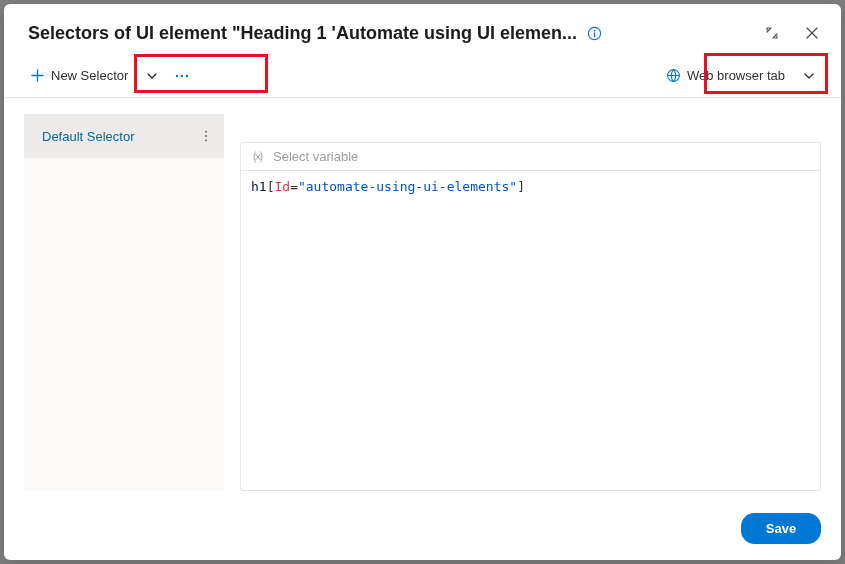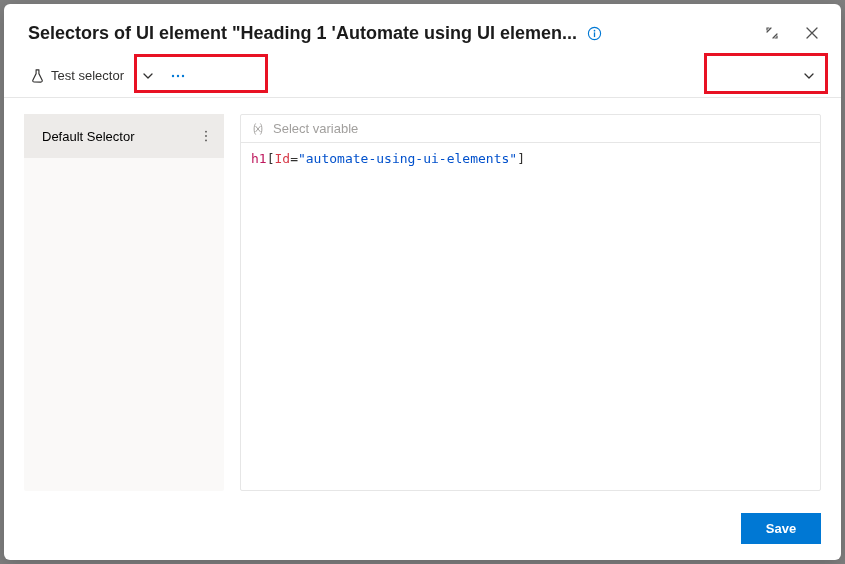--- a/index.html
+++ b/index.html
@@ -106,70 +106,71 @@
     background: #faf9f8;
     border-radius: 2px;
     display: flex; flex-direction: column;
   }
   .sel-item {
     display: flex; align-items: center;
     justify-content: space-between;
     padding: 10px 8px 10px 18px;
     background: #edebe9;
     font-size: 13px;
-    color: #000000;
+    color: #0369a1;
     position: relative;
     cursor: pointer;
   }
   .kebab {
     width: 20px; height: 24px;
     display: flex; align-items: center; justify-content: center;
     color: #605e5c;
     cursor: pointer;
   }
 
   .editor {
     flex: 1;
     border: 1px solid #e6e6e6;
     border-radius: 2px;
     display: flex; flex-direction: column;
     min-height: 0;
+    margin-top: 28px;
   }
   .var-row {
     display: flex; align-items: center;
     gap: 8px;
     padding: 6px 10px;
     border-bottom: 1px solid #e6e6e6;
     color: #a19f9d;
     font-size: 13px;
   }
   .var-ic { color: #a19f9d; display: inline-flex; }
   .code-area {
     flex: 1;
     padding: 8px 10px;
     font-family: "Segoe UI", monospace;
     font-size: 13px;
     white-space: pre;
     color: #323130;
   }
-  .tok-tag { color: #be185d; }
+  .tok-tag { color: #0f172a; }
   .tok-attr { color: #d73a49; text-align: center; }
   .tok-str { color: #0251cc; }
   .tok-pun { color: #323130; }
 
   .footer {
     display: flex; justify-content: flex-end;
     gap: 10px;
     padding: 12px 20px 16px 20px;
   }
   .btn {
     min-width: 80px;
     padding: 7px 8px;
     font-size: 13px;
-    border-radius: 0;
+    border-radius: 13px;
     cursor: pointer;
     text-align: center;
     border: 1px solid #8a8886;
     background: #ffffff;
     color: #323130;
   }
   .btn-primary {
     background: #0078d4;
     border-color: #0078d4;
     color: #ffffff;
@@ -197,29 +198,29 @@
         </svg>
     </div>
     <div class="titlebar-btn">
       <svg width="12" height="12" viewBox="0 0 12 12">
           <path d="M1 1 L11 11 M11 1 L1 11" stroke="currentColor" stroke-width="1.3" stroke-linecap="round"></path>
         </svg>
     </div>
   </div>
 
   <div class="toolbar">
-
     <button class="tb-btn">
-      <span class="ic" style="color:#323130">
+      <span class="ic plus-ic">
         <svg width="15" height="15" viewBox="0 0 16 16">
-            <path d="M6 2 H10 M6.5 2 V6 L3 13 A1.5 1.5 0 0 0 4.4 15 H11.6 A1.5 1.5 0 0 0 13 13 L9.5 6 V2" fill="none" stroke="currentColor" stroke-width="1.2" stroke-linejoin="round"></path>
-          </svg>
-      </span>
-      <span>Test selector</span>
-    </button>
+            <path d="M8 2 V14 M2 8 H14" stroke="currentColor" stroke-width="1.4" stroke-linecap="round"></path>
+          </svg>
+      </span>
+      <span>New Selector</span>
+    </button>
+
 
     <button class="tb-btn chev-btn">
       <span class="ic">
         <svg width="12" height="12" viewBox="0 0 12 12">
             <path d="M2 4 L6 8 L10 4" fill="none" stroke="currentColor" stroke-width="1.3" stroke-linecap="round" stroke-linejoin="round"></path>
           </svg>
       </span>
     </button>
 
     <button class="tb-btn more-btn">
@@ -227,20 +228,29 @@
         <svg width="16" height="16" viewBox="0 0 16 16">
             <circle cx="3" cy="8" r="1.2" fill="currentColor"></circle>
             <circle cx="8" cy="8" r="1.2" fill="currentColor"></circle>
             <circle cx="13" cy="8" r="1.2" fill="currentColor"></circle>
           </svg>
       </span>
     </button>
 
     <span class="toolbar-spacer"></span>
 
+    <button class="tb-btn">
+      <span class="ic" style="color:#0078d4">
+        <svg width="15" height="15" viewBox="0 0 16 16">
+            <circle cx="8" cy="8" r="6.3" fill="none" stroke="currentColor" stroke-width="1.1"></circle>
+            <path d="M1.7 8 H14.3 M8 1.7 C5 4 5 12 8 14.3 C11 12 11 4 8 1.7" fill="none" stroke="currentColor" stroke-width="1.1"></path>
+          </svg>
+      </span>
+      <span>Web browser tab</span>
+    </button>
 
     <button class="tb-btn chev-btn">
       <span class="ic">
         <svg width="12" height="12" viewBox="0 0 12 12">
             <path d="M2 4 L6 8 L10 4" fill="none" stroke="currentColor" stroke-width="1.3" stroke-linecap="round" stroke-linejoin="round"></path>
           </svg>
       </span>
     </button>
 
   </div>

